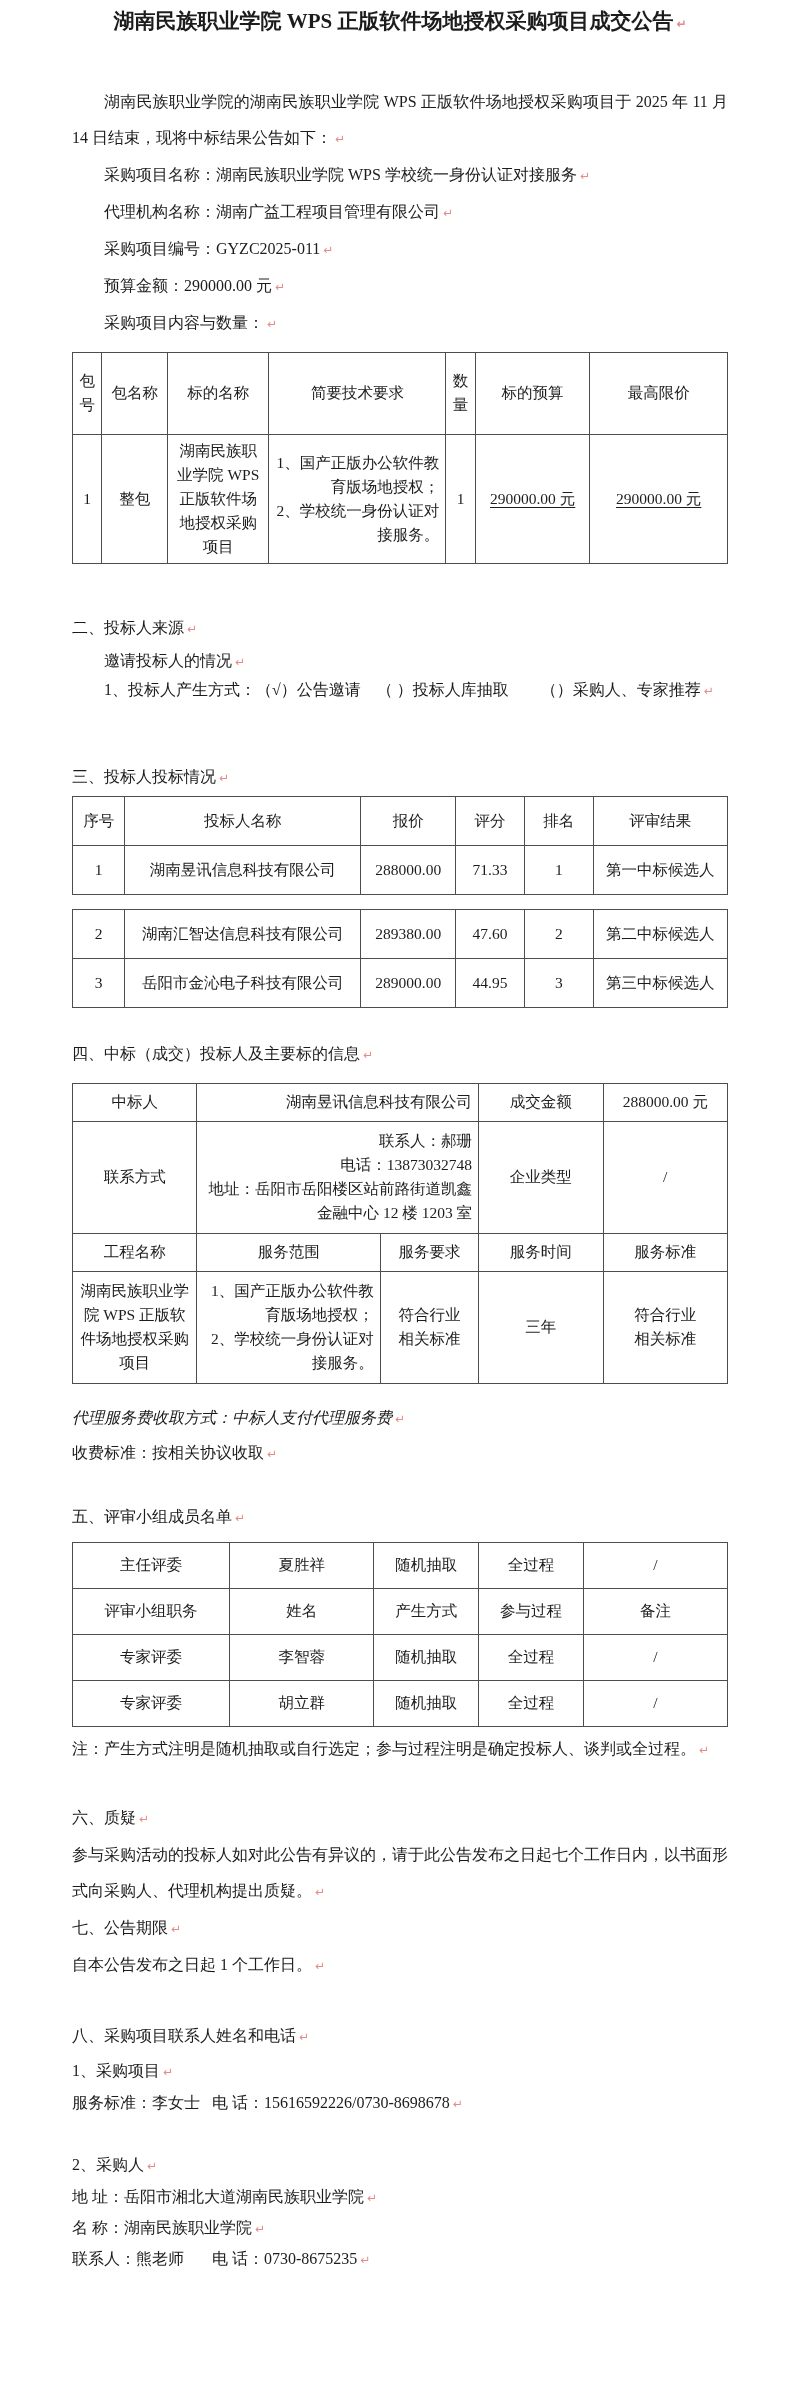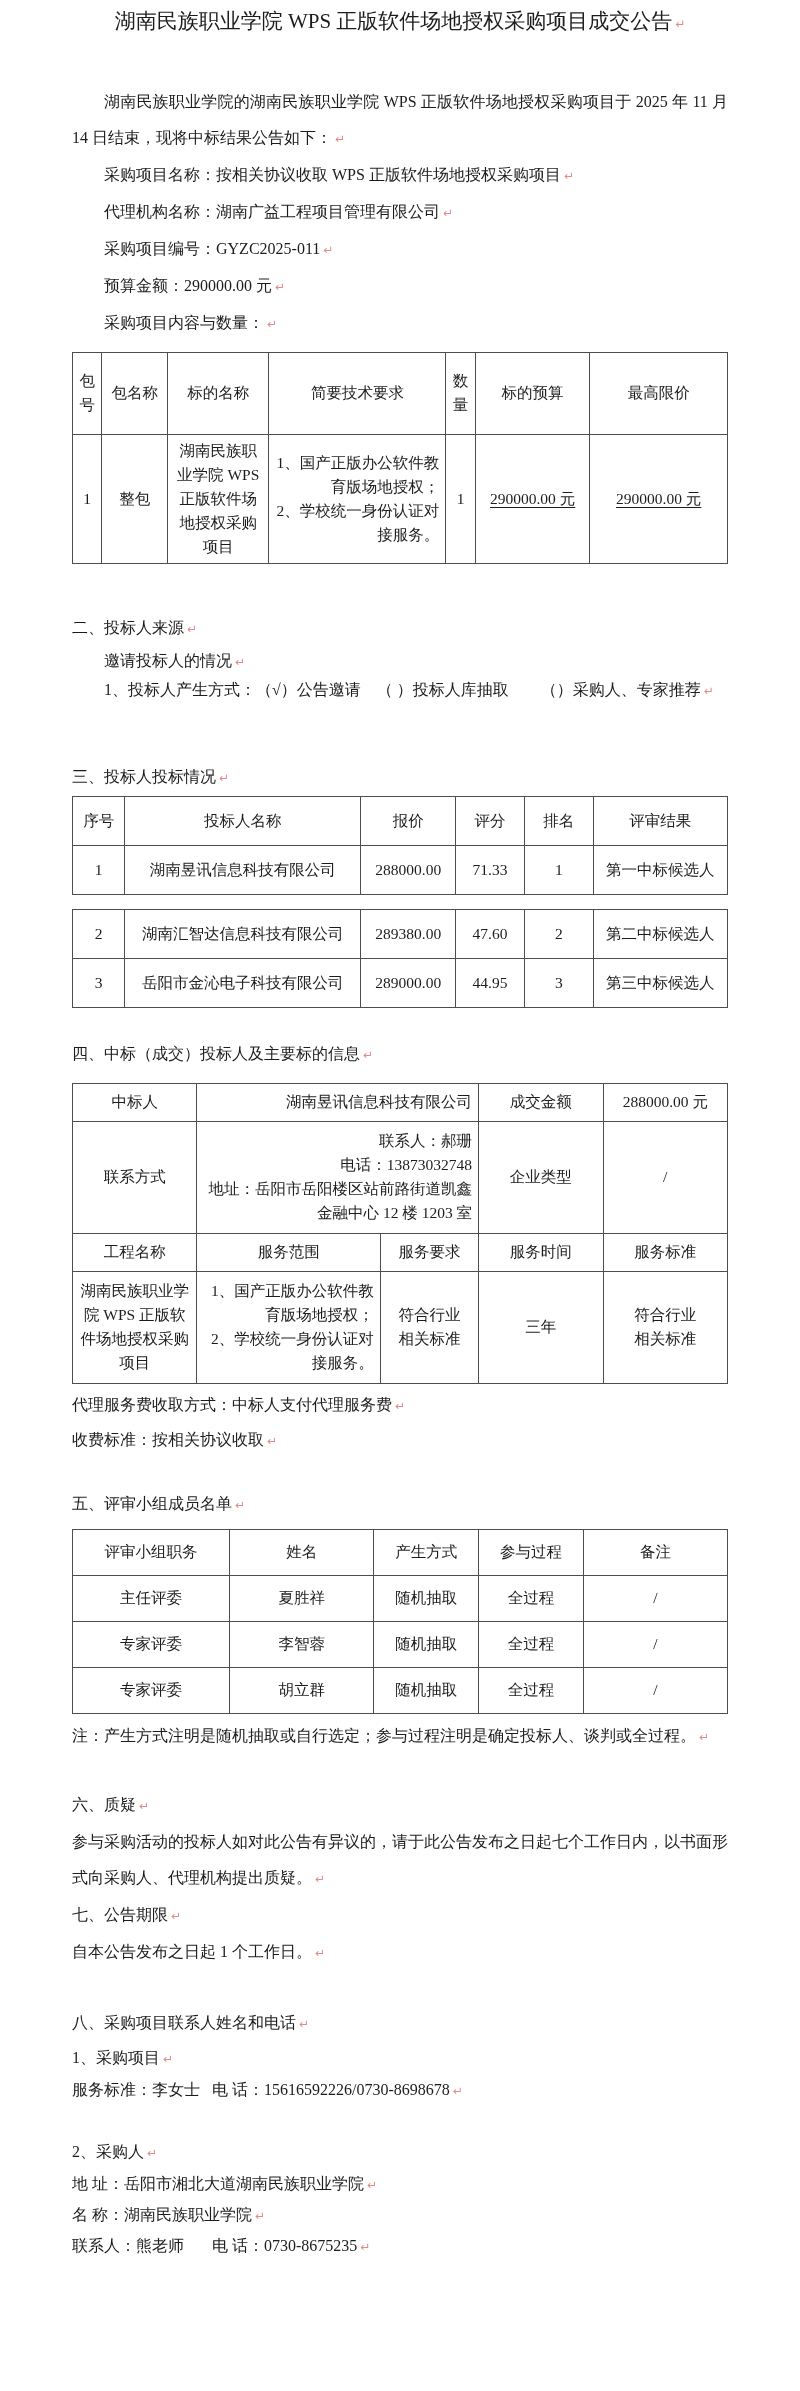--- a/index.html
+++ b/index.html
@@ -3,21 +3,21 @@
 <meta charset="utf-8">
 <style>
   html,body{margin:0;padding:0;background:#ffffff;}
   body{
     width:800px;min-height:2391px;
     font-family:"Liberation Serif","DejaVu Serif",serif;
     color:#1c1c1c;font-size:16px;
   }
   .page{padding:6px 72px 60px 72px;}
   .title{
-    font-size:21px;font-weight:normal;text-align:center;
+    font-size:21px;font-weight:bold;text-align:center;
     line-height:1.5;margin:0;
   }
   .intro{
     margin:46px 0 0 0;text-indent:2em;line-height:36px;text-align:justify;
   }
   .heading{margin:0;line-height:36px;}
   .ln{margin:0;line-height:36px;}
   .indent{margin-left:2em;}
   .mt-sec{margin-top:46px;}
   .mt-med{margin-top:28px;}
@@ -42,21 +42,21 @@
 </style>
 </head>
 <body>
 
 <div class="page">
 
   <h1 class="title"><span>湖南民族职业学院 WPS 正版软件场地授权采购项目成交公告</span><span class="pmark">↵</span></h1>
 
   <p class="intro"><span>湖南民族职业学院的湖南民族职业学院 WPS 正版软件场地授权采购项目于 2025 年 11 月 14 日结束，现将中标结果公告如下：</span><span class="pmark">↵</span></p>
 
-  <p class="ln indent"><span>采购项目名称：按相关协议收取 WPS 正版软件场地授权采购项目</span><span class="pmark">↵</span></p>
+  <p class="ln indent"><span>采购项目名称：湖南民族职业学院 WPS 学校统一身份认证对接服务</span><span class="pmark">↵</span></p>
   <p class="ln indent"><span>代理机构名称：湖南广益工程项目管理有限公司</span><span class="pmark">↵</span></p>
   <p class="ln indent"><span>采购项目编号：GYZC2025-011</span><span class="pmark">↵</span></p>
   <p class="ln indent"><span>预算金额：290000.00 元</span><span class="pmark">↵</span></p>
   <p class="ln indent"><span>采购项目内容与数量：</span><span class="pmark">↵</span></p>
 
   <table class="mt-sm">
     <colgroup>
       <col style="width:4.5%">
         <col style="width:10%">
         <col style="width:15.5%">
@@ -192,49 +192,49 @@
 2、学校统一身份认证对接服务。</td>
       <td class="pre">符合行业
 相关标准</td>
       <td>三年</td>
       <td class="pre">符合行业
 相关标准</td>
     </tr>
   </tbody>
     </table>
 
-  <p class="ln" style="line-height:34px;margin-top:4px;"><span>代理服务费收取方式：中标人支付代理服务费</span><span class="pmark">↵</span></p>
+  <p class="ln" style="line-height:34px;margin-top:17px;font-style:italic;"><span>代理服务费收取方式：中标人支付代理服务费</span><span class="pmark">↵</span></p>
   <p class="ln" style="line-height:34px;"><span>收费标准：按相关协议收取</span><span class="pmark">↵</span></p>
 
   <p class="heading mt-med"><span>五、评审小组成员名单</span><span class="pmark">↵</span></p>
 
   <table style="margin-top:6px;">
     <colgroup>
       <col style="width:24%">
         <col style="width:22%">
         <col style="width:16%">
         <col style="width:16%">
         <col style="width:22%">
     </colgroup>
     <tbody>
         <tr style="height:46px;">
+      <td>主任评委</td>
+      <td>夏胜祥</td>
+      <td>随机抽取</td>
+      <td>全过程</td>
+      <td>/</td>
+    </tr>
+    <tr style="height:46px;">
       <td>评审小组职务</td>
       <td>姓名</td>
       <td>产生方式</td>
       <td>参与过程</td>
       <td>备注</td>
     </tr>
     <tr style="height:46px;">
-      <td>主任评委</td>
-      <td>夏胜祥</td>
-      <td>随机抽取</td>
-      <td>全过程</td>
-      <td>/</td>
-    </tr>
-    <tr style="height:46px;">
       <td>专家评委</td>
       <td>李智蓉</td>
       <td>随机抽取</td>
       <td>全过程</td>
       <td>/</td>
     </tr>
     <tr style="height:46px;">
       <td>专家评委</td>
       <td>胡立群</td>
       <td>随机抽取</td>

